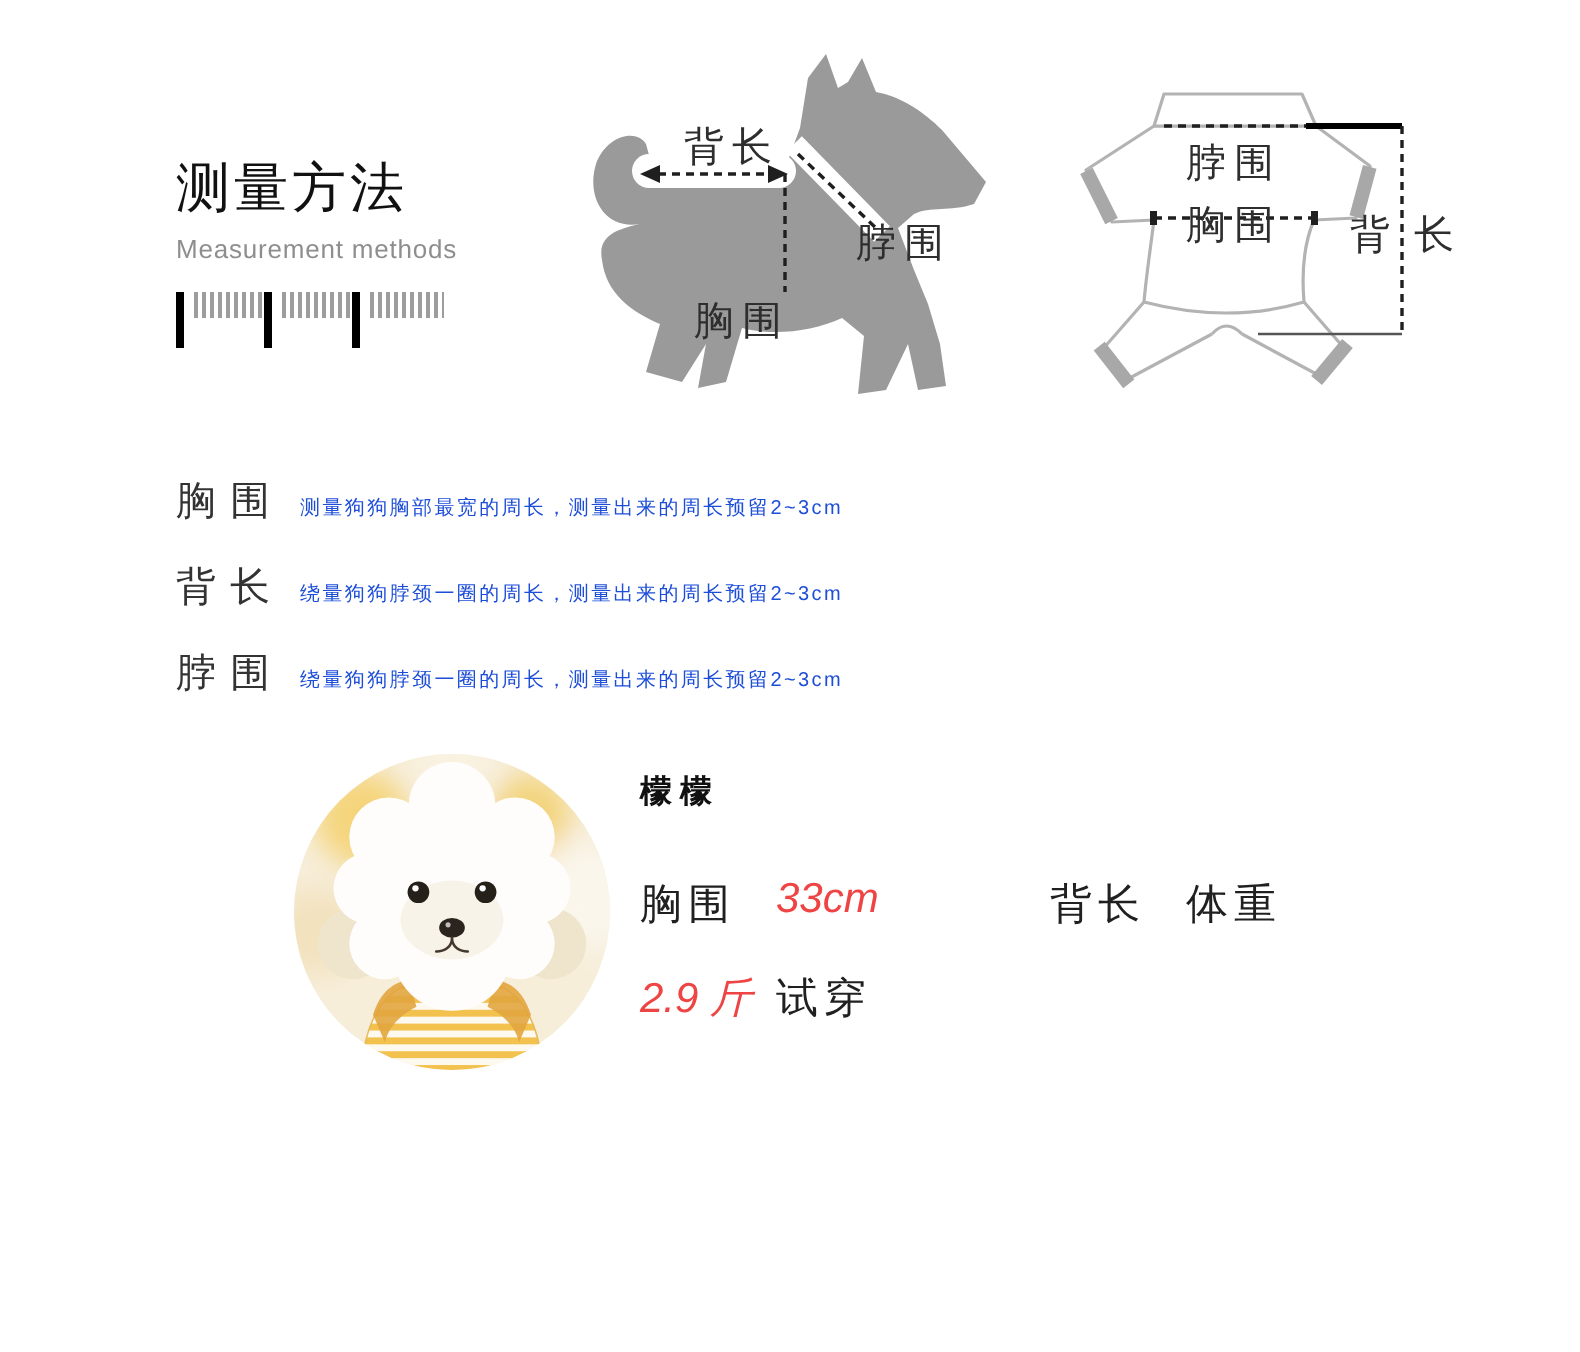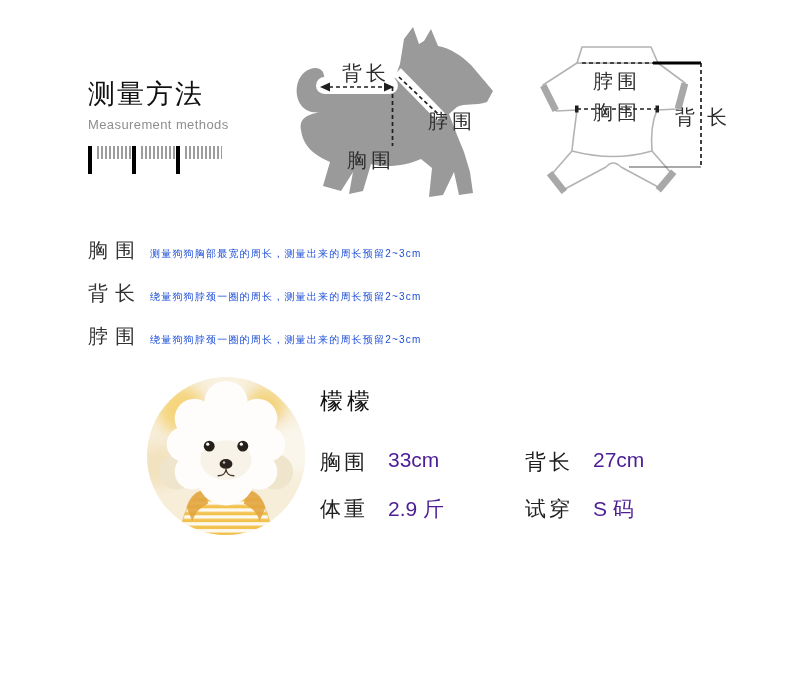--- a/index.html
+++ b/index.html
@@ -24,25 +24,25 @@
   
   .rows { position:absolute; left:88px; top:237px; }
   .m-row { display:flex; align-items:baseline; margin-bottom:16px; }
   .m-term { font-size:20px; color:#333; letter-spacing:7px; width:62px; flex:none; }
   .m-desc { font-size:10px; color:#1d4ed8; letter-spacing:1.2px; }
 
   
   .photo { position:absolute; left:147px; top:377px; width:158px; height:158px;
     border-radius:50%; overflow:hidden; }
   .model-info { position:absolute; left:320px; top:386px; width:440px; }
-  .model-name { font-size:23px; font-weight:400; color:#111; letter-spacing:4px; }
+  .model-name { font-size:16px; font-weight:700; color:#111; letter-spacing:4px; }
   .stats { display:grid; grid-template-columns:68px 137px 68px 1fr; row-gap:19px; margin-top:31px;
     font-size:21px; }
   .stat-label { color:#202020; letter-spacing:3px; }
-  .stat-value { color:#4c1d95; }
+  .stat-value { color:#ef4444;font-style:italic; }
 </style>
 </head>
 <body>
 
 <div class="page">
 
   <div class="header">
     <div class="title">测量方法</div>
     <div class="subtitle">Measurement methods</div>
     <div class="ruler">
@@ -161,21 +161,19 @@
       <path d="M80,93 C80,98 76,100 72,100 M80,93 C80,98 84,100 88,100" stroke="#45382e" stroke-width="1.3" fill="none" stroke-linecap="round"></path>
     </svg>
   </div>
 
   <div class="model-info">
     <div class="model-name">檬檬</div>
     <div class="stats">
       <span class="stat-label">胸围</span>
       <span class="stat-value">33cm</span>
       <span class="stat-label">背长</span>
-      <span class="stat-value">27cm</span>
       <span class="stat-label">体重</span>
       <span class="stat-value">2.9 斤</span>
       <span class="stat-label">试穿</span>
-      <span class="stat-value">S 码</span>
     </div>
   </div>
 
 </div>
 
 </body></html>

